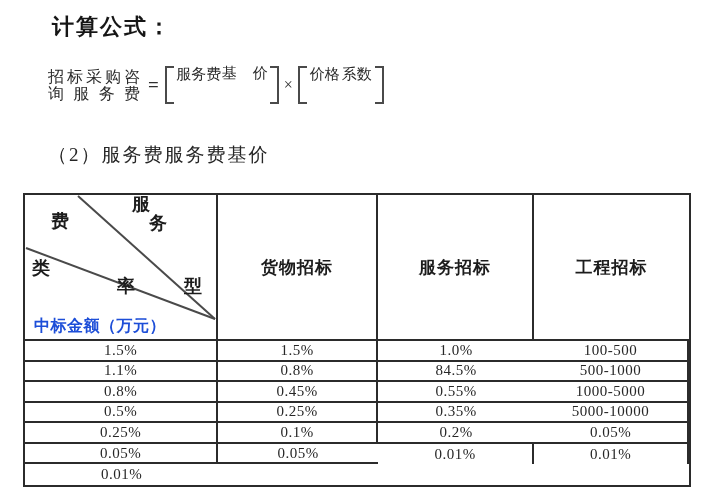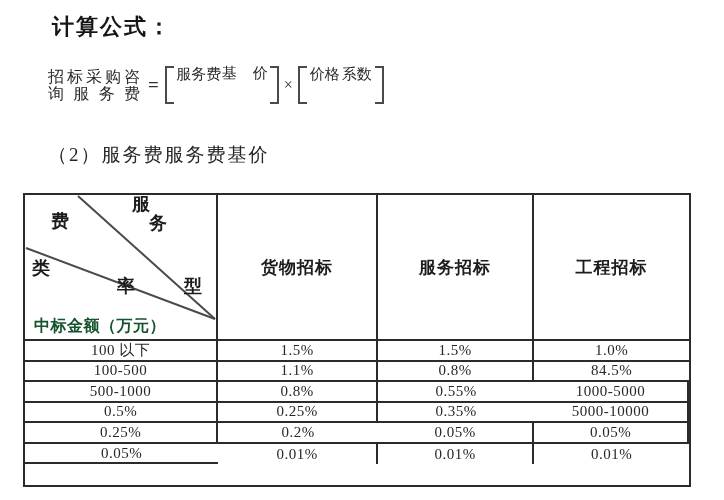--- a/index.html
+++ b/index.html
@@ -69,21 +69,21 @@
   .val { font-size:15px; color:#272727; letter-spacing:0.5px; }
   
   .diag { position:relative; display:block; }
   .diag svg { position:absolute; left:0; top:0; }
   .dchar {
     position:absolute; font-size:18px; font-weight:bold; color:#1c1c1c;
     line-height:18px;
   }
   .amount-label {
     position:absolute; left:9px; bottom:2px;
-    font-size:16px; font-weight:bold; letter-spacing:0.5px; color:#14532d;
+    font-size:16px; font-weight:bold; letter-spacing:0.5px; color:#1d4ed8;
     white-space:nowrap;
   }
 </style>
 </head>
 <body>
 
 <div class="doc-title">计算公式：</div>
 
 <div class="formula">
   <div class="lhs">
@@ -125,41 +125,42 @@
     <span class="dchar" style="left:7px;   top:64px;">类</span>
     <span class="dchar" style="left:92px;  top:82px;">率</span>
     <span class="dchar" style="left:159px; top:82px;">型</span>
     <span class="amount-label">中标金额（万元）</span>
   </div>
 
   <div class="cell hdr">货物招标</div>
   <div class="cell hdr">服务招标</div>
   <div class="cell hdr col-last">工程招标</div>
 
-  <div class="cell val">100 以下</div>
   <div class="cell val">1.5%</div>
   <div class="cell val">1.5%</div>
   <div class="cell val col-last">1.0%</div>
 
   <div class="cell val">100-500</div>
   <div class="cell val">1.1%</div>
   <div class="cell val">0.8%</div>
   <div class="cell val col-last">84.5%</div>
 
   <div class="cell val">500-1000</div>
   <div class="cell val">0.8%</div>
+  <div class="cell val">0.45%</div>
   <div class="cell val col-last">0.55%</div>
 
   <div class="cell val">1000-5000</div>
   <div class="cell val">0.5%</div>
   <div class="cell val">0.25%</div>
   <div class="cell val col-last">0.35%</div>
 
   <div class="cell val">5000-10000</div>
   <div class="cell val">0.25%</div>
+  <div class="cell val">0.1%</div>
   <div class="cell val col-last">0.2%</div>
 
   <div class="cell val">0.05%</div>
   <div class="cell val">0.05%</div>
   <div class="cell val col-last">0.05%</div>
 
   <div class="cell val row-last">0.01%</div>
   <div class="cell val row-last">0.01%</div>
   <div class="cell val row-last col-last">0.01%</div>
 

